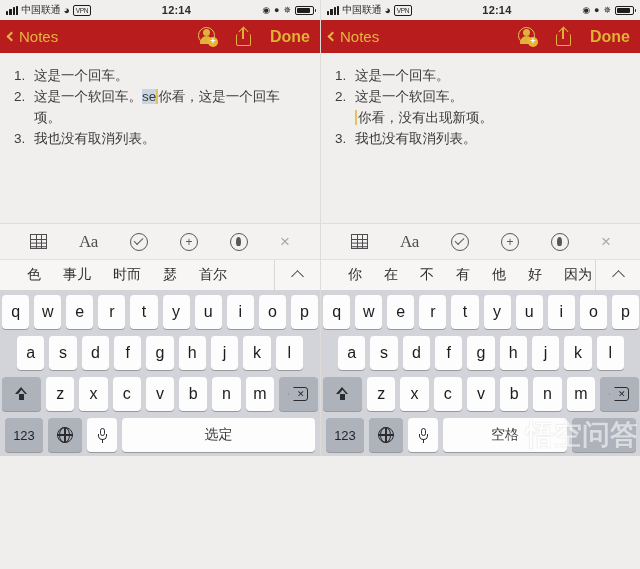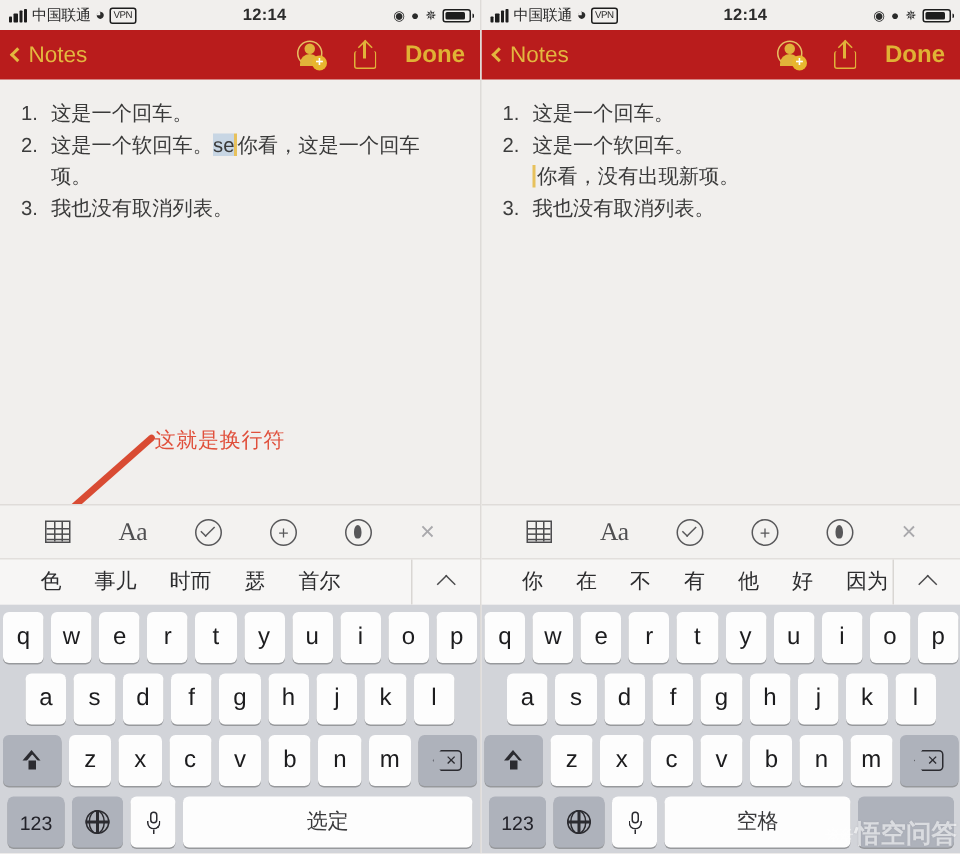--- a/index.html
+++ b/index.html
@@ -3,21 +3,21 @@
 <meta charset="utf-8">
 <style>
   * { box-sizing: border-box; margin: 0; padding: 0; }
   html, body {
     width: 640px; height: 569px;
     font-family: "Liberation Sans", "DejaVu Sans", sans-serif;
     background: #efeeec;
     overflow: hidden;
   }
   #root { position: relative; width: 640px; height: 569px; display: flex; }
-  .panel { position: relative; width: 320px; height: 569px; background: #f1efed; overflow: hidden; }
+  .panel { position: relative; width: 320px; height: 456px; background: #f1efed; overflow: hidden; }
   .panel.right { border-left: 1px solid #dedbd8; }
 
   
   .statusbar {
     height: 20px; display: flex; align-items: center;
     padding: 0 6px; font-size: 10px; color: #2b2b2b;
     background: #f1efed;
   }
   .sb-left { display: flex; align-items: center; gap: 3px; }
   .sb-center { flex: 1; text-align: center; font-size: 11px; font-weight: bold; letter-spacing: .2px; }
@@ -246,21 +246,21 @@
   .annot-svg { position: absolute; left: 0; top: 0; }
 
   
   .watermark {
     position: absolute; right: 2px; bottom: 2px;
     display: flex; align-items: center; gap: 3px;
     opacity: .55; pointer-events: none;
   }
   .wm-cloud { font-size: 13px; color: #ffffff; letter-spacing: -2px; }
   .wm-text {
-    font-size: 17px; color: #ffffff; font-weight: bold; letter-spacing: 0px;
+    font-size: 28px; color: #ffffff; font-weight: bold; letter-spacing: 0px;
     font-family: Liberation Sans, sans-serif;
     text-shadow: 0 0 1px rgba(140,140,150,.9);
   }
 </style>
 </head>
 <body>
 
 <div id="root">
 
   <div class="panel left">

